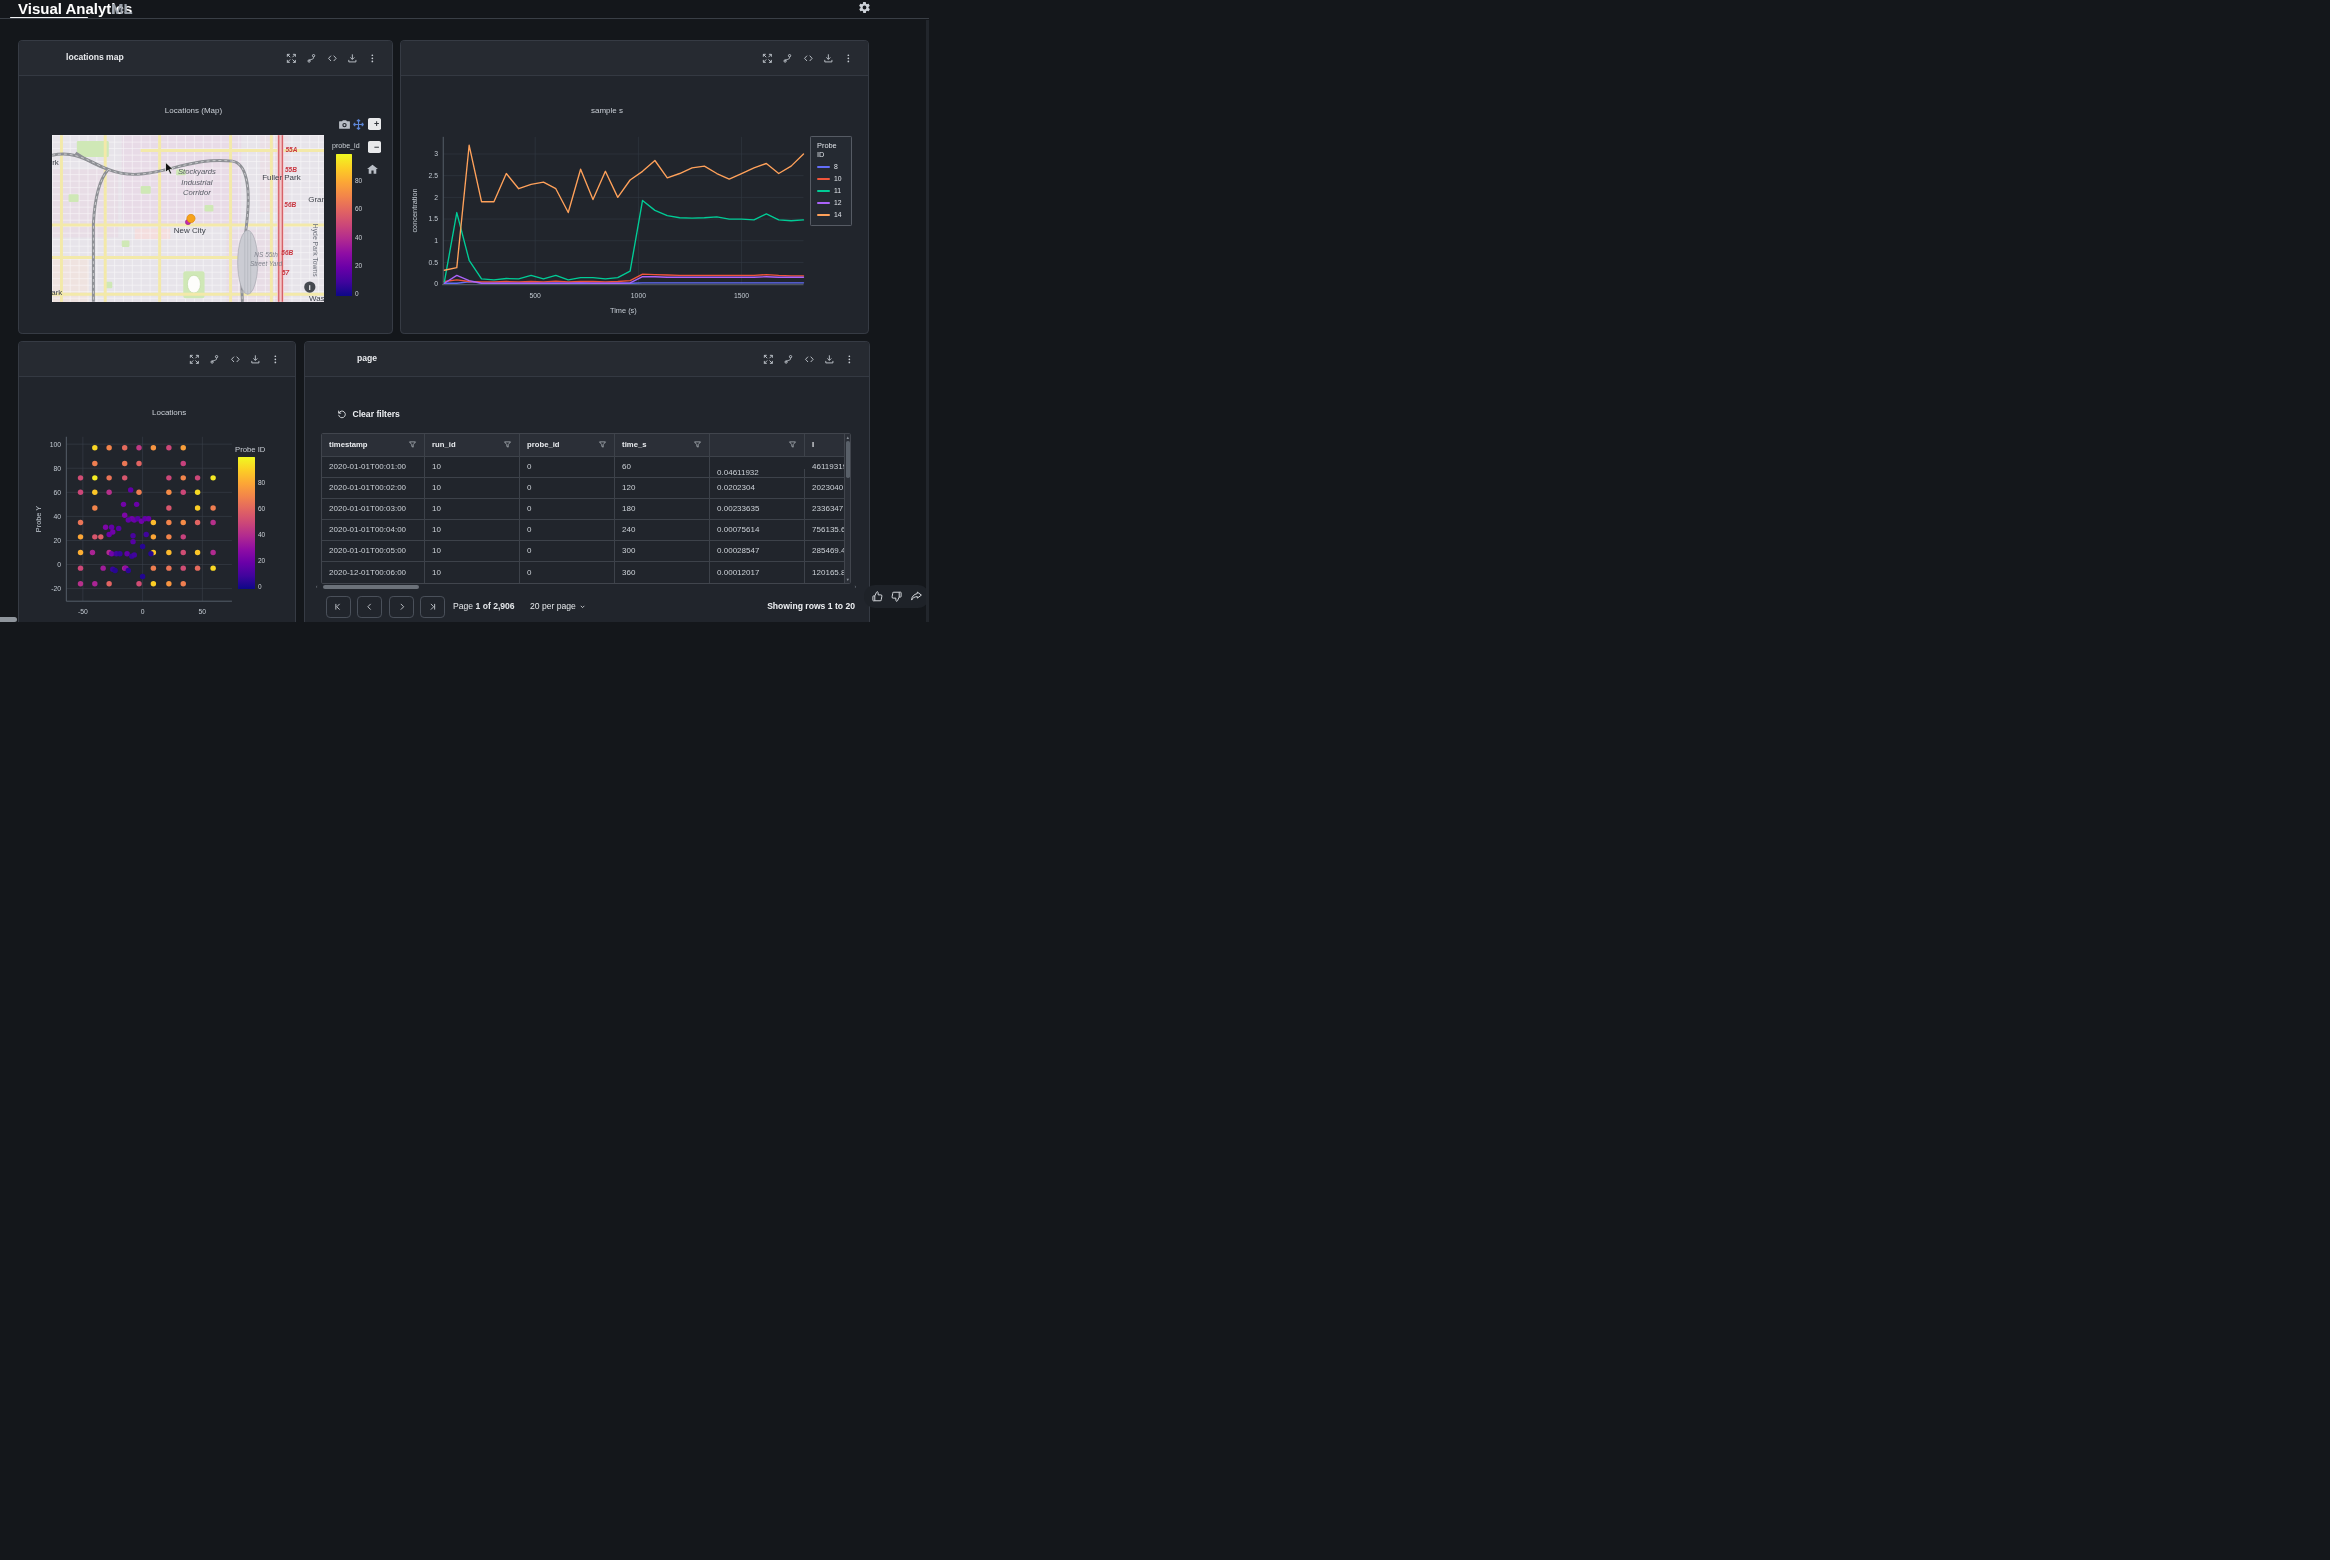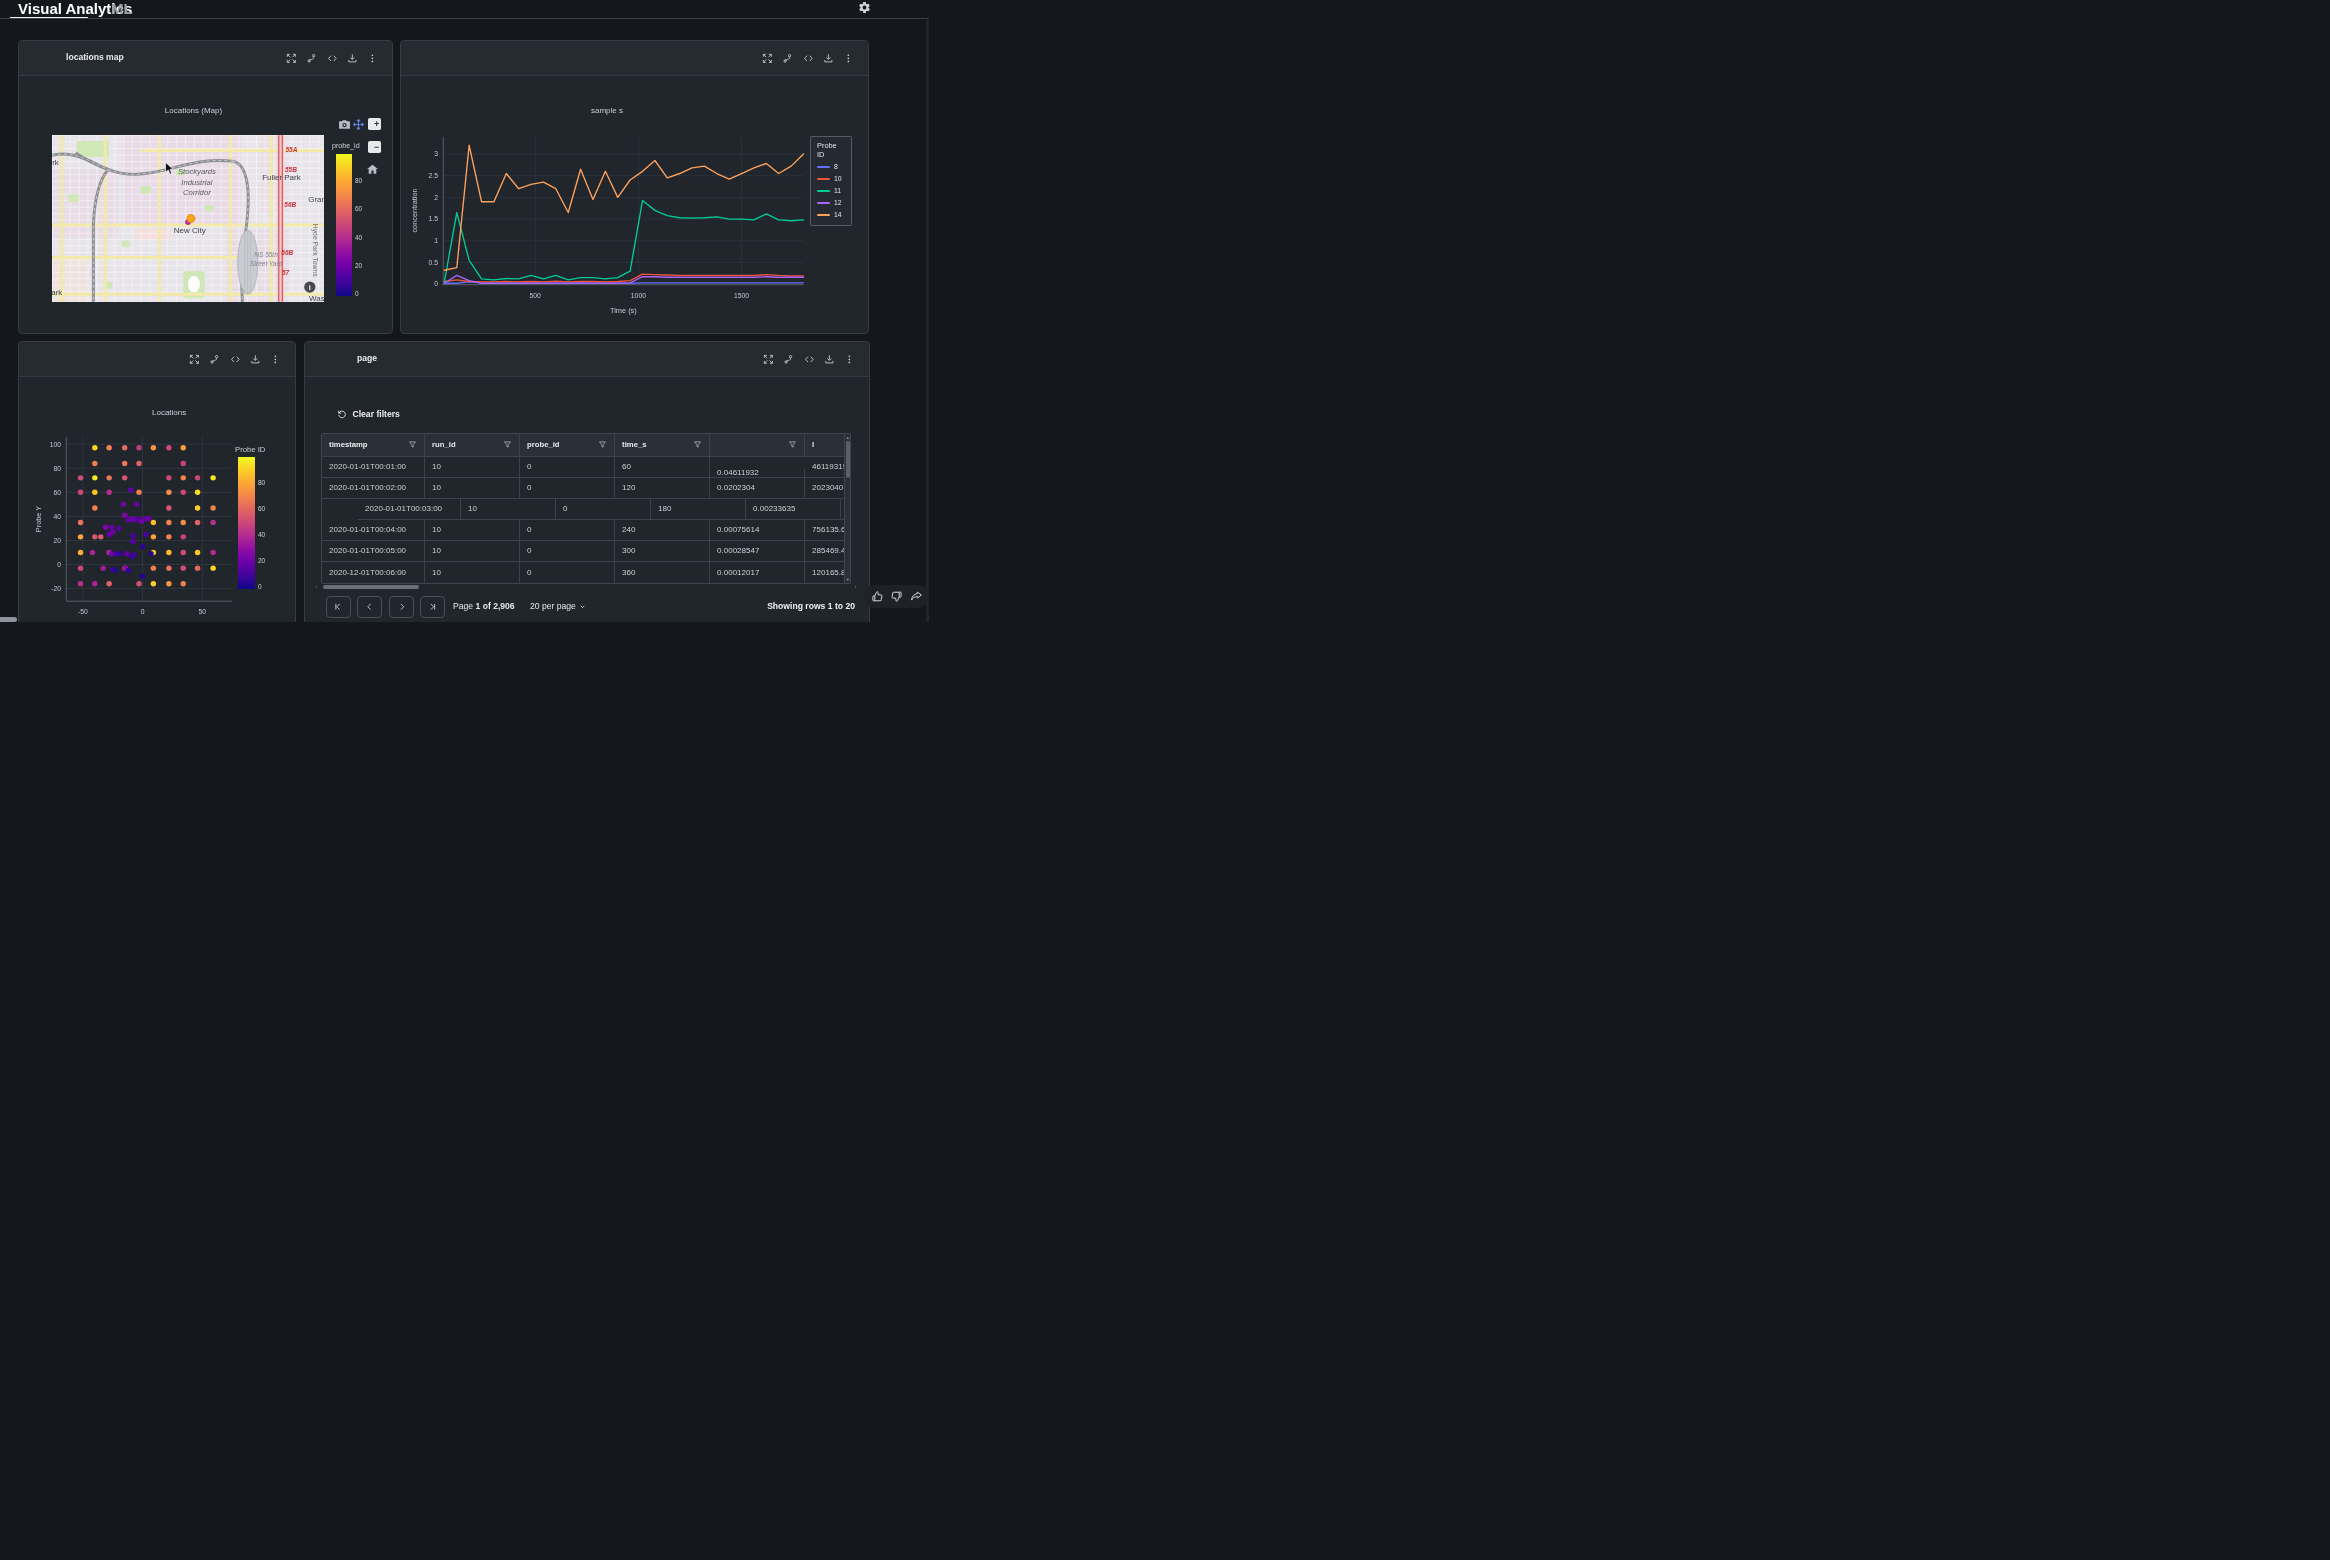--- a/index.html
+++ b/index.html
@@ -612,21 +612,21 @@
           </div>
           <div class="trow">
             <div class="tcell" style="width: 103px; flex: 0 0 auto;">2020-01-01T00:02:00</div>
             <div class="tcell" style="width: 95px; flex: 0 0 auto;">10</div>
             <div class="tcell" style="width: 95px; flex: 0 0 auto;">0</div>
             <div class="tcell" style="width: 95px; flex: 0 0 auto;">120</div>
             <div class="tcell" style="width: 95px; flex: 0 0 auto;">0.0202304</div>
             <div class="tcell" style="width: 47px; flex: 0 0 auto;">2023040</div>
           </div>
           <div class="trow">
-            <div class="tcell" style="width: 103px; flex: 0 0 auto; margin-left: 36px;">2020-01-01T00:03:00</div>
+            <div class="tcell" style="width: 103px; flex: 0 0 auto;">2020-01-01T00:03:00</div>
             <div class="tcell" style="width: 95px; flex: 0 0 auto;">10</div>
             <div class="tcell" style="width: 95px; flex: 0 0 auto;">0</div>
             <div class="tcell" style="width: 95px; flex: 0 0 auto;">180</div>
             <div class="tcell" style="width: 95px; flex: 0 0 auto;">0.00233635</div>
             <div class="tcell" style="width: 47px; flex: 0 0 auto;">2336347.</div>
           </div>
           <div class="trow">
             <div class="tcell" style="width: 103px; flex: 0 0 auto;">2020-01-01T00:04:00</div>
             <div class="tcell" style="width: 95px; flex: 0 0 auto;">10</div>
             <div class="tcell" style="width: 95px; flex: 0 0 auto;">0</div>

